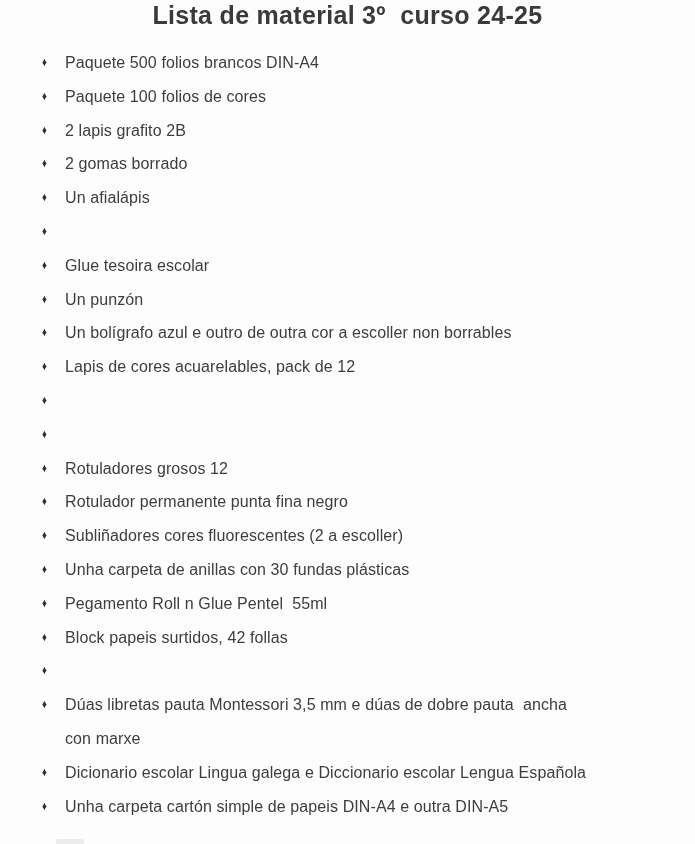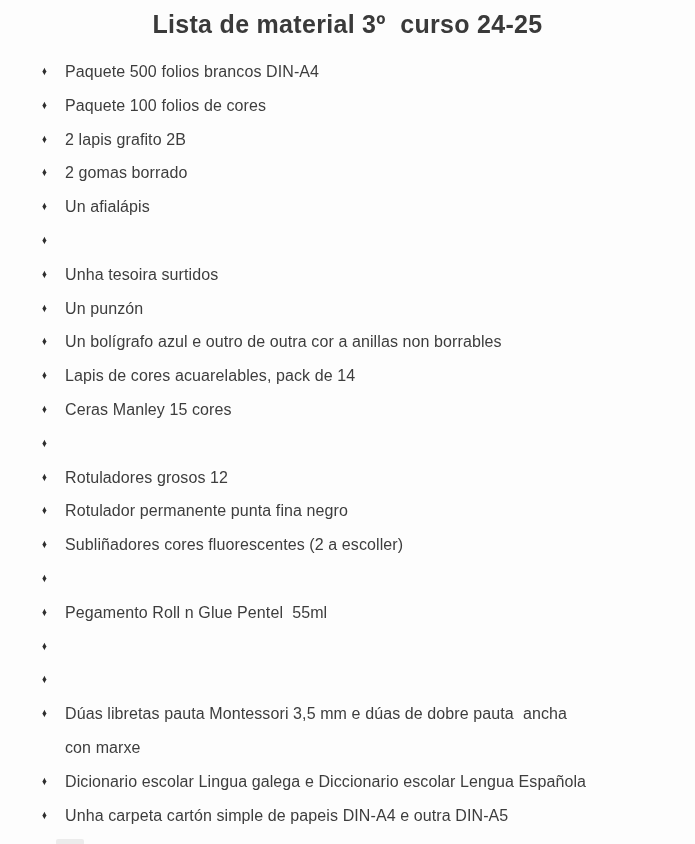--- a/index.html
+++ b/index.html
@@ -11,21 +11,21 @@
     position: relative;
     width: 695px;
     height: 844px;
     background: #fdfdfd;
     overflow: hidden;
     font-family: "Liberation Sans", sans-serif;
     color: #3d3d3d;
   }
   .title {
     margin: 0;
-    padding-top: 10px;
+    padding-top: 1px;
     text-align: center;
     font-size: 25px;
     font-weight: 700;
     letter-spacing: 0.3px;
     color: #3a3a3a;
     white-space: pre;
   }
   .list {
     list-style: none;
     margin: 0;
@@ -85,62 +85,63 @@
       </li>
       <li>
         <span class="bullet">♦</span>
         <span class="item-text">Un afialápis</span>
       </li>
       <li>
         <span class="bullet">♦</span>
       </li>
       <li>
         <span class="bullet">♦</span>
-        <span class="item-text">Unha tesoira surtidos</span>
+        <span class="item-text">Glue tesoira escolar</span>
       </li>
       <li>
         <span class="bullet">♦</span>
         <span class="item-text">Un punzón</span>
       </li>
       <li>
         <span class="bullet">♦</span>
-        <span class="item-text">Un bolígrafo azul e outro de outra cor a anillas non borrables</span>
+        <span class="item-text">Un bolígrafo azul e outro de outra cor a escoller non borrables</span>
       </li>
       <li>
         <span class="bullet">♦</span>
-        <span class="item-text">Lapis de cores acuarelables, pack de 14</span>
+        <span class="item-text">Lapis de cores acuarelables, pack de 12</span>
       </li>
       <li>
         <span class="bullet">♦</span>
-        <span class="item-text">Ceras Manley 15 cores</span>
       </li>
       <li>
         <span class="bullet">♦</span>
       </li>
       <li>
         <span class="bullet">♦</span>
         <span class="item-text">Rotuladores grosos 12</span>
       </li>
       <li>
         <span class="bullet">♦</span>
         <span class="item-text">Rotulador permanente punta fina negro</span>
       </li>
       <li>
         <span class="bullet">♦</span>
         <span class="item-text">Subliñadores cores fluorescentes (2 a escoller)</span>
       </li>
       <li>
         <span class="bullet">♦</span>
+        <span class="item-text">Unha carpeta de anillas con 30 fundas plásticas</span>
       </li>
       <li>
         <span class="bullet">♦</span>
         <span class="item-text">Pegamento Roll n Glue Pentel  55ml</span>
       </li>
       <li>
         <span class="bullet">♦</span>
+        <span class="item-text">Block papeis surtidos, 42 follas</span>
       </li>
       <li>
         <span class="bullet">♦</span>
       </li>
       <li>
         <span class="bullet">♦</span>
         <span class="item-text">Dúas libretas pauta Montessori 3,5 mm e dúas de dobre pauta  ancha
 con marxe</span>
       </li>
       <li>

